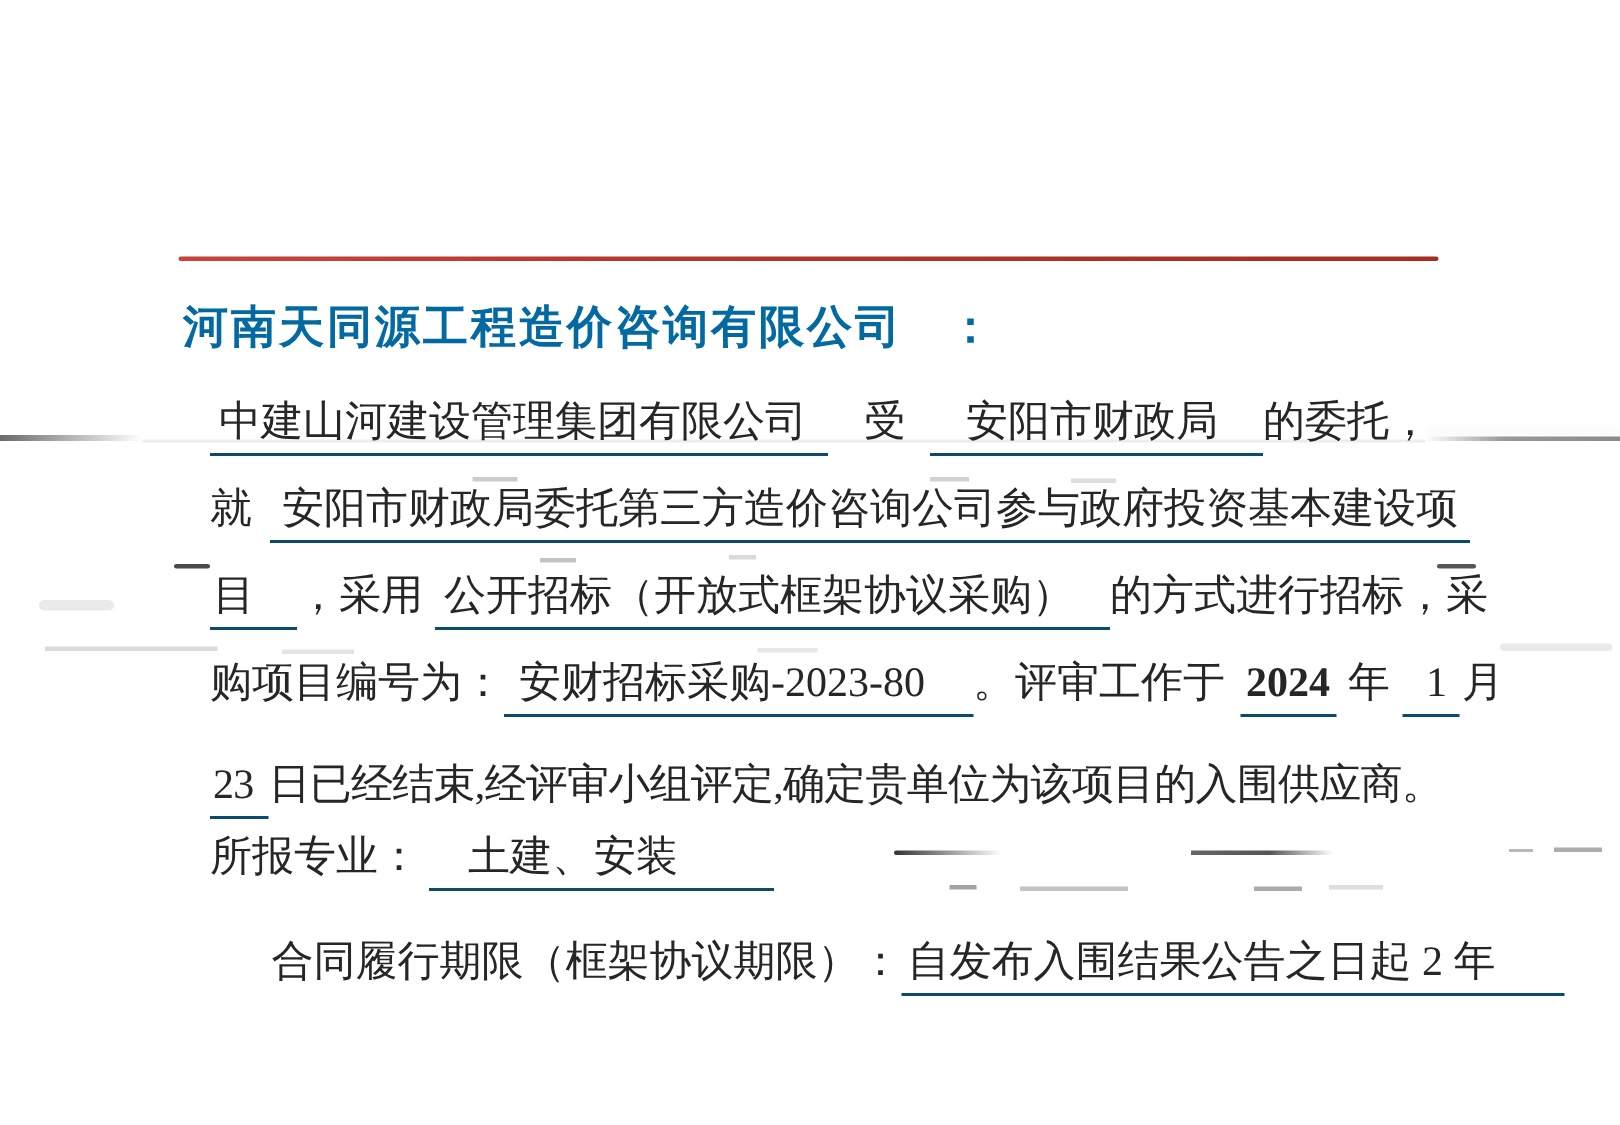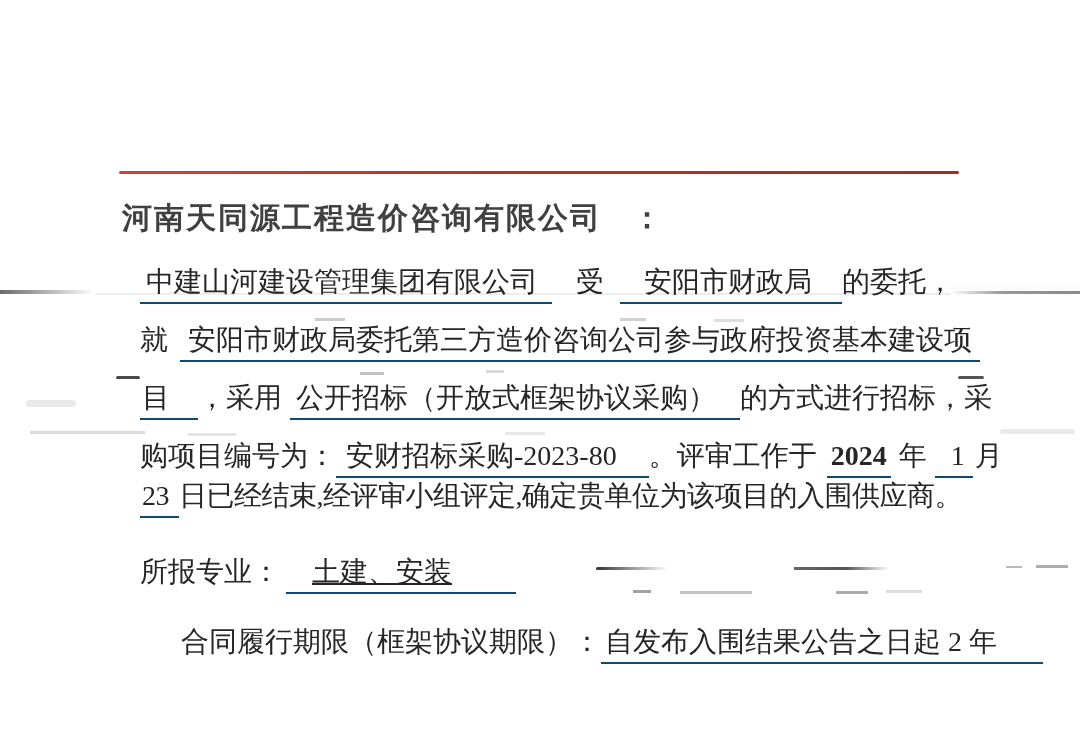--- a/index.html
+++ b/index.html
@@ -14,49 +14,49 @@
   }
   .title .title-text{letter-spacing:0.62em;margin-right:-0.62em;}
   
   .red-rule{
     position:absolute;top:171px;left:119px;width:840px;height:3px;border-radius:2px;
     background:linear-gradient(to right,#c9453a 0%,#b5362a 40%,#a52d22 100%);
   }
   
   .recipient{
     position:absolute;top:198px;left:122px;font-size:30px;font-weight:700;
-    color:#404040;letter-spacing:2px;white-space:nowrap;
+    color:#0369a1;letter-spacing:2px;white-space:nowrap;
   }
   .recipient .colon{margin-left:30px;}
   
   .bodyline{
     position:absolute;left:140px;font-size:28px;line-height:40px;white-space:nowrap;
     color:#262626;
   }
   .u{border-bottom:2px solid #0c4a6e;padding-bottom:5px;}
   .l1{top:262px;}
   .l2{top:320px;}
   .l3{top:378px;}
   .l4{top:436px;}
-  .l5{top:476px;letter-spacing:-0.5px;}
+  .l5{top:504px;letter-spacing:-0.5px;}
   .l6{top:552px;}
   .l7{top:622px;margin-left:41px;}
   .l1 .u-agent{padding-left:6px;padding-right:14px;}
   .l1 .t-shou{margin-left:24px;}
   .l1 .u-client{margin-left:16px;padding-left:24px;padding-right:30px;}
   .l2 .u-project{margin-left:12px;padding-left:8px;padding-right:8px;}
   .l3 .u-mu{padding-left:2px;padding-right:28px;}
   .l3 .u-method{margin-left:8px;padding-left:6px;padding-right:24px;}
   .l4 .u-number{padding-left:10px;padding-right:32px;}
   .l4 .u-year{margin-left:10px;padding-left:4px;padding-right:4px;font-weight:bold;}
   .l4 .t-year-unit{margin-left:8px;}
   .l4 .u-month{margin-left:8px;padding-left:16px;padding-right:8px;}
   .l4 .t-month-unit{margin-left:2px;}
   .l5 .u-day{padding-left:2px;padding-right:10px;}
-  .l6 .u-major{margin-left:6px;padding-left:26px;padding-right:64px;text-decoration:underline;}
+  .l6 .u-major{margin-left:6px;padding-left:26px;padding-right:64px;}
   .l7 .u-term{padding-left:4px;padding-right:46px;}
   
   .artifact{position:absolute;pointer-events:none;}
   .fold-left{left:0;top:290px;width:95px;height:4px;
     background:linear-gradient(to right,#6a6a6a,rgba(160,160,160,0));}
   .fold-mid{left:95px;top:293px;width:855px;height:2px;background:#000;opacity:0.07;}
   .fold-right{left:950px;top:291px;width:130px;height:3px;
     background:linear-gradient(to left,#8a8a8a 0%,#999999 60%,rgba(150,150,150,0) 100%);
     box-shadow:0 -5px 6px rgba(0,0,0,0.05);}
   .dash-l-377{left:116px;top:376px;width:24px;height:3px;background:#4a4a4a;border-radius:2px;}

